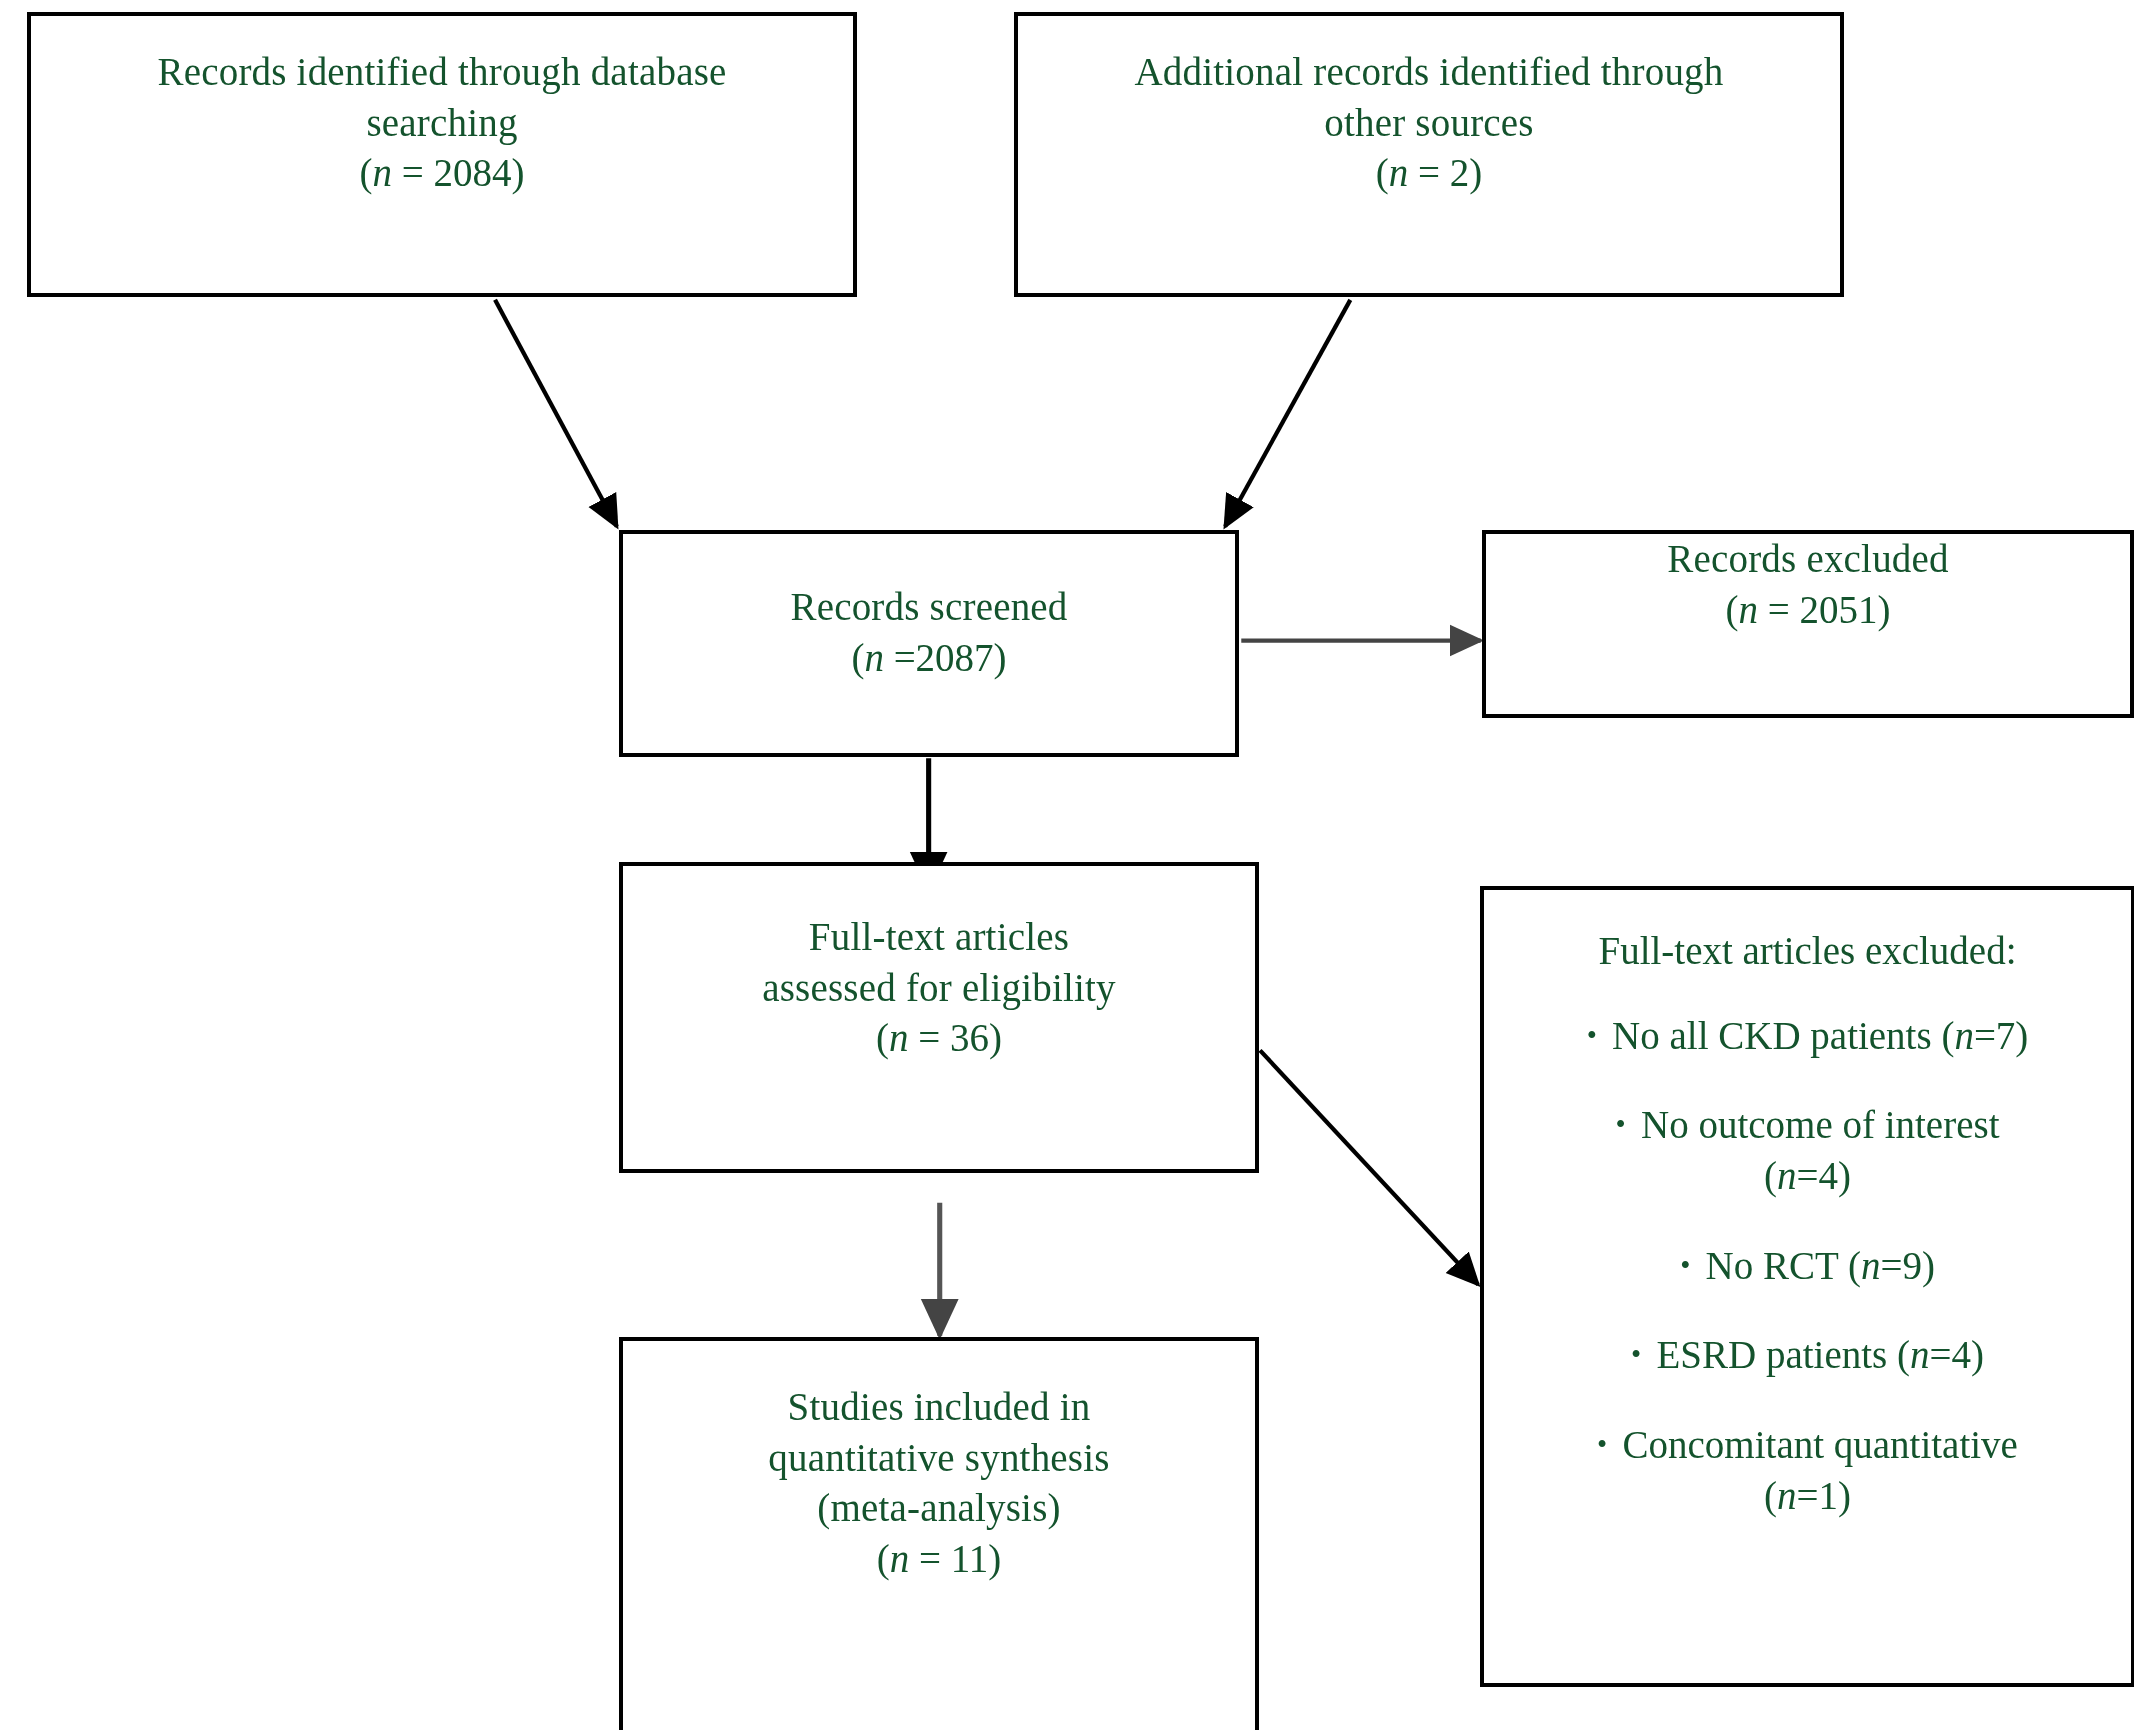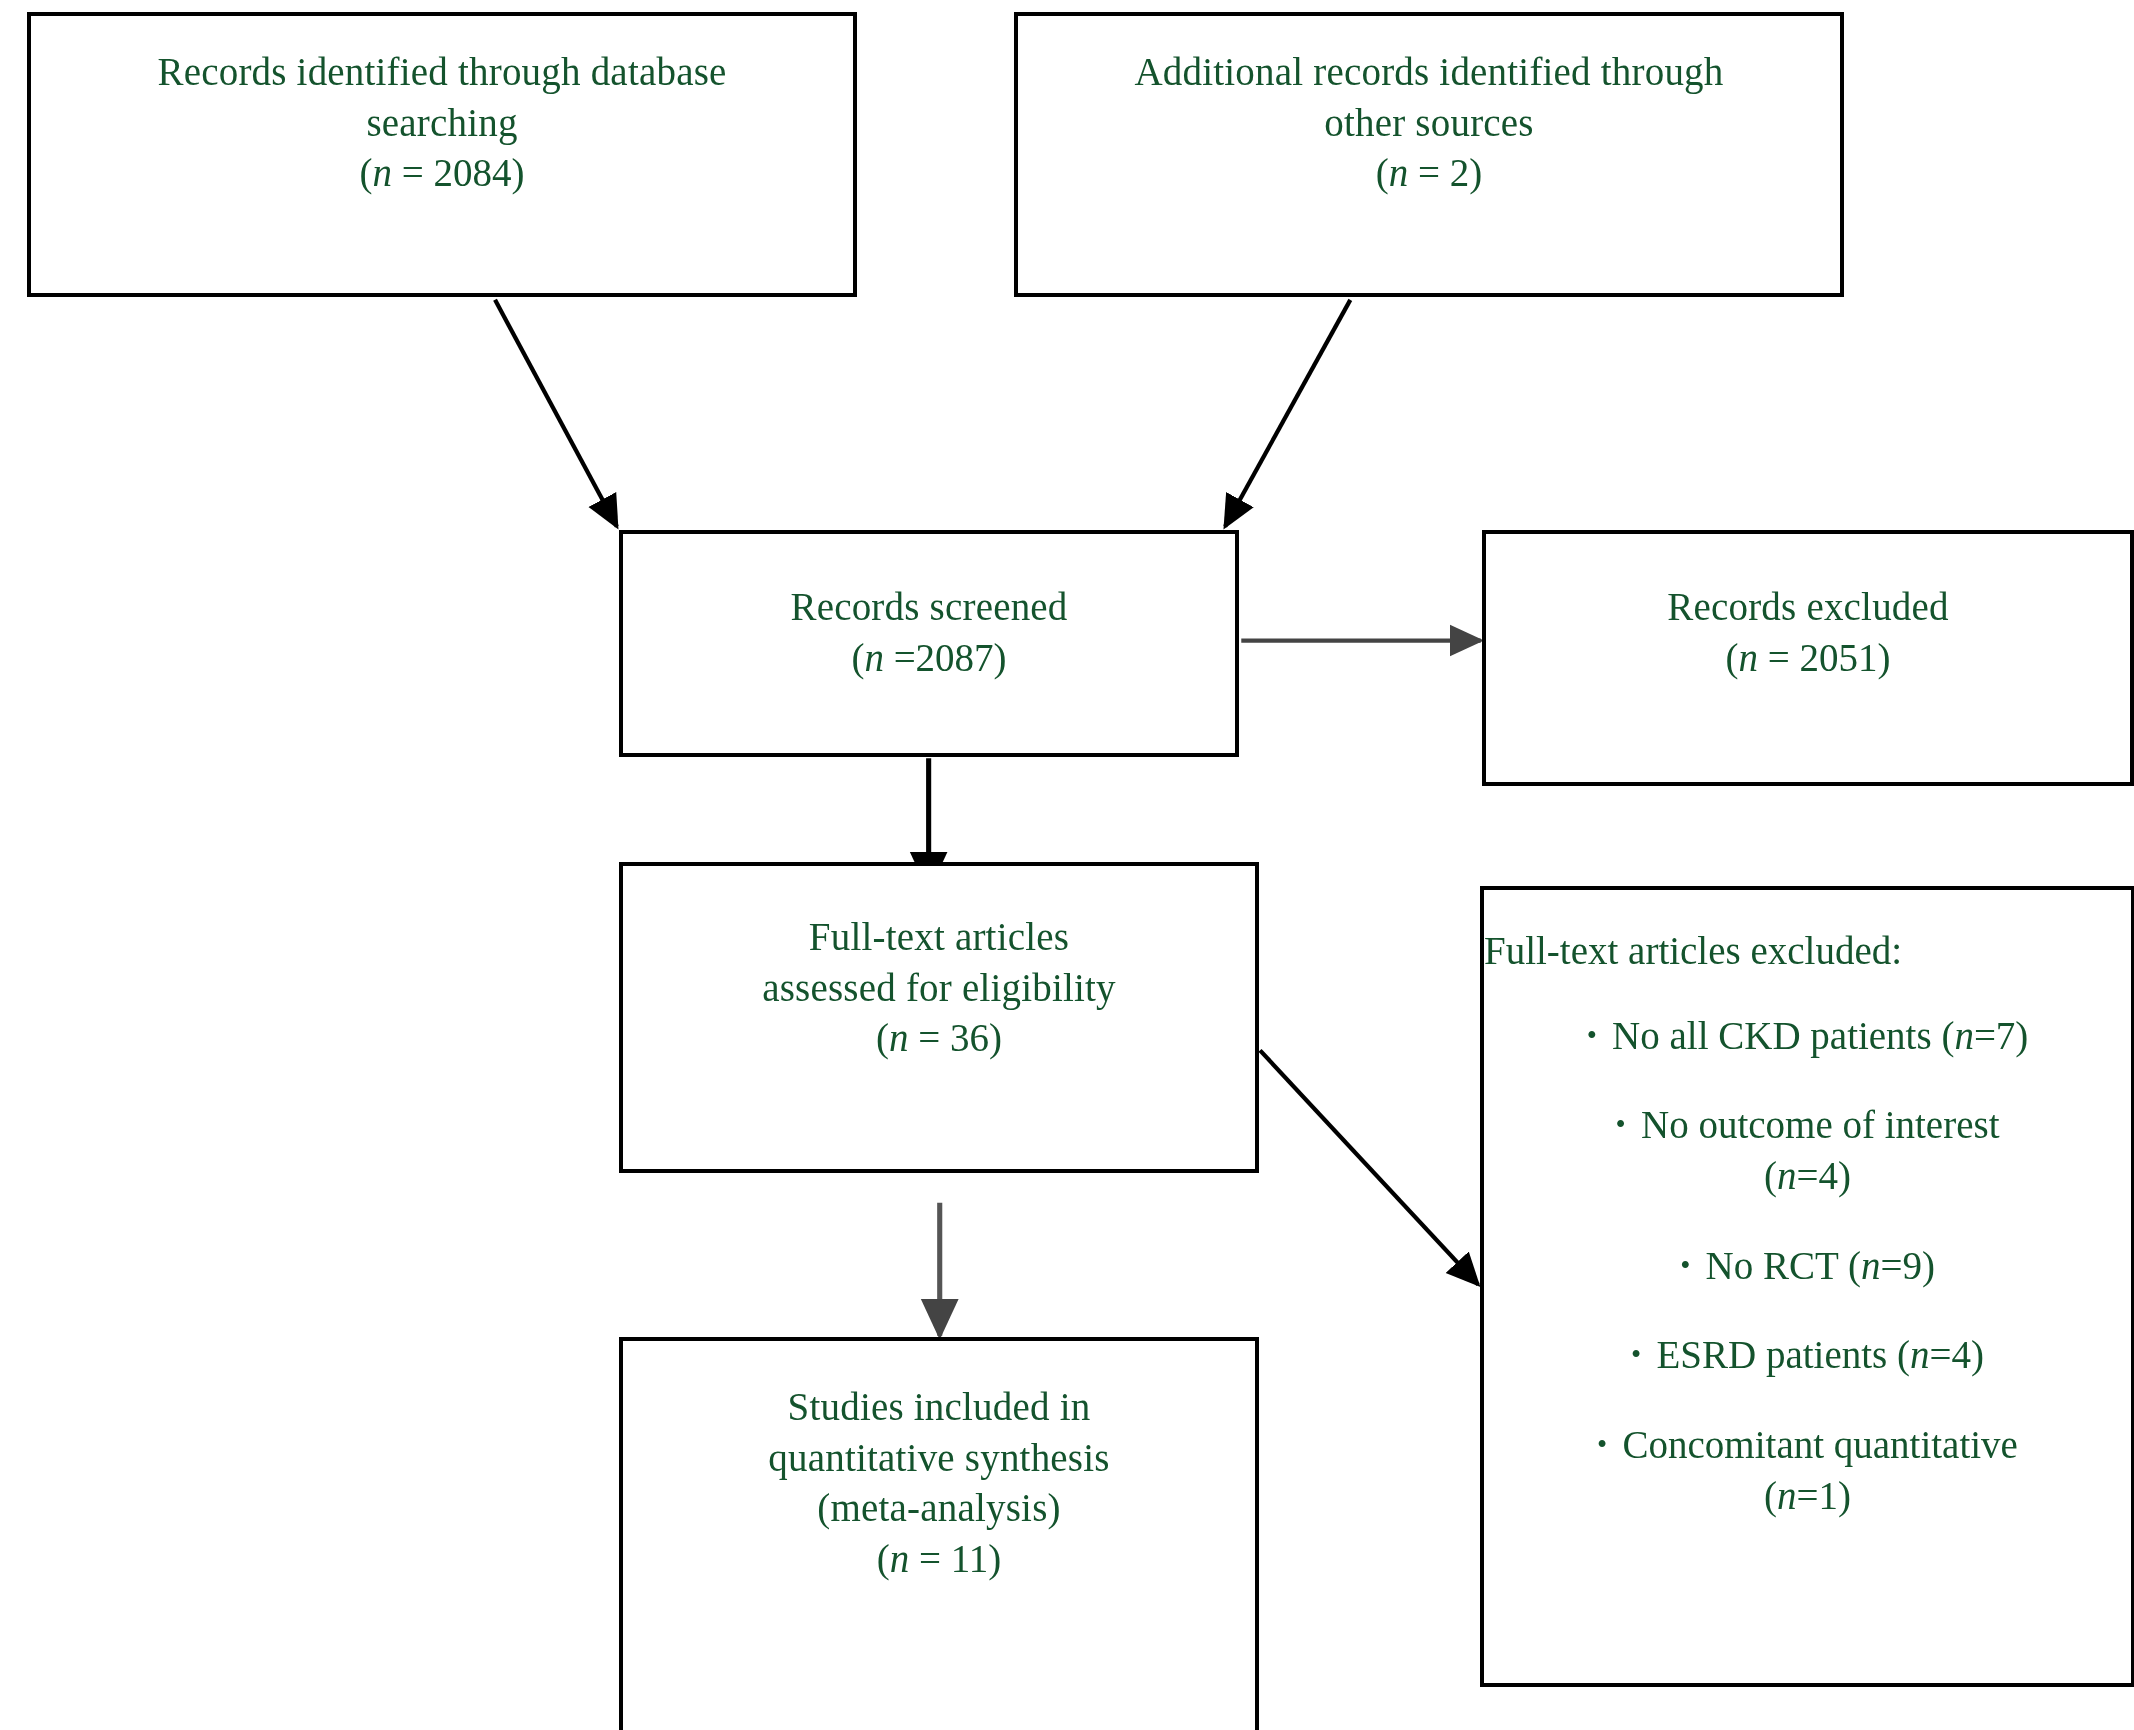--- a/index.html
+++ b/index.html
@@ -36,28 +36,29 @@
     text-align: center;
     font-size: 39px;
     line-height: 1.30;
   }
   .nvar { font-style: italic; }
 
   
   #box-db-search   { left: 27px;   top: 12px;   width: 830px;  height: 285px; padding-top: 31px; }
   #box-other-src   { left: 986px; top: 12px;   width: 830px;  height: 285px; padding-top: 31px; margin-left: 28px; }
   #box-screened    { left: 619px;  top: 530px;  width: 620px;  height: 227px; padding-top: 48px; }
-  #box-excluded    { left: 1482px; top: 530px;  width: 652px;  height: 256px; padding-top: 48px; }
+  #box-excluded    { left: 1482px; top: 530px;  width: 652px;  height: 188px; }
   #box-fulltext    { left: 619px;  top: 862px; width: 640px;  height: 311px; padding-top: 46px; }
   #box-ft-excluded { left: 1480px; top: 886px; width: 655px;  height: 801px; padding-top: 36px; }
   #box-included    { left: 619px;  top: 1337px; width: 640px;  height: 428px; padding-top: 41px; }
 
   
   #box-ft-excluded .ft-head {
     font-size: 39px;
+    text-align: center;
     width: 100%;
     line-height: 1.3;
   }
   #box-ft-excluded .ft-list {
     list-style: none;
     margin: 0;
     padding: 0;
     width: 100%;
     margin-top: 34px;
   }

